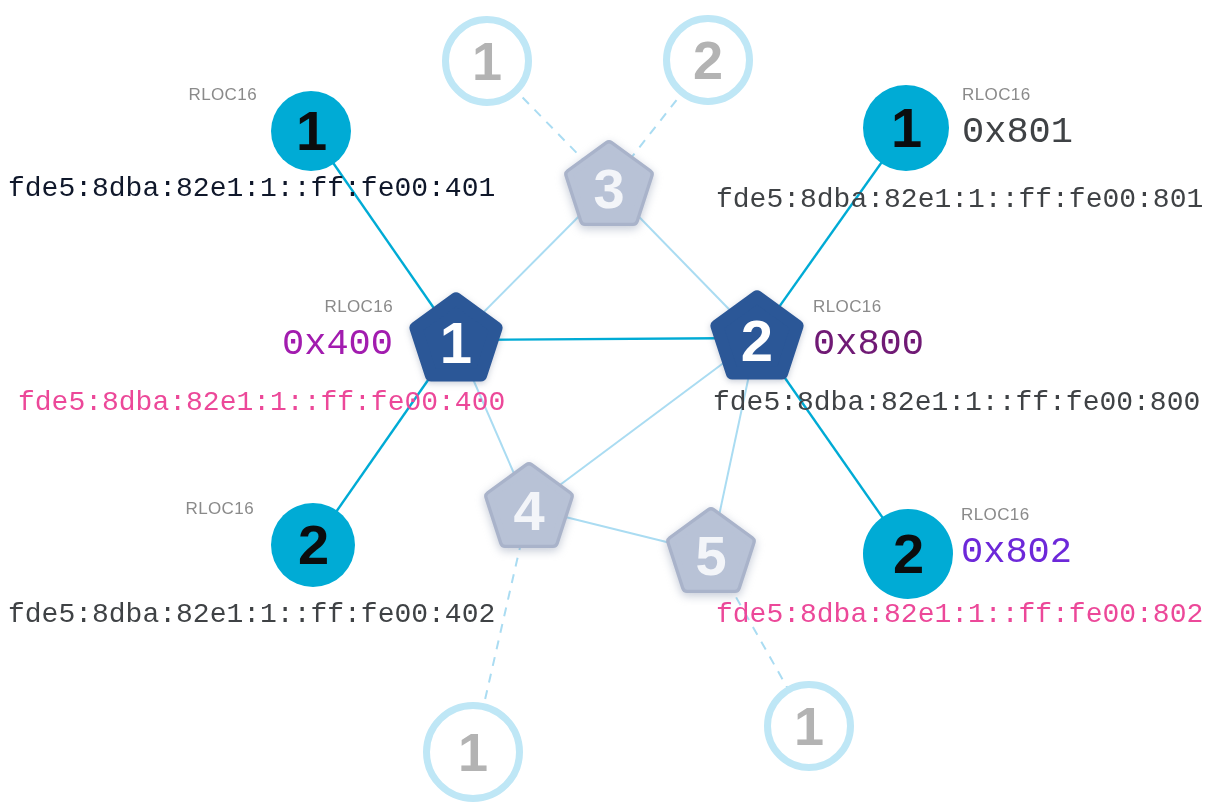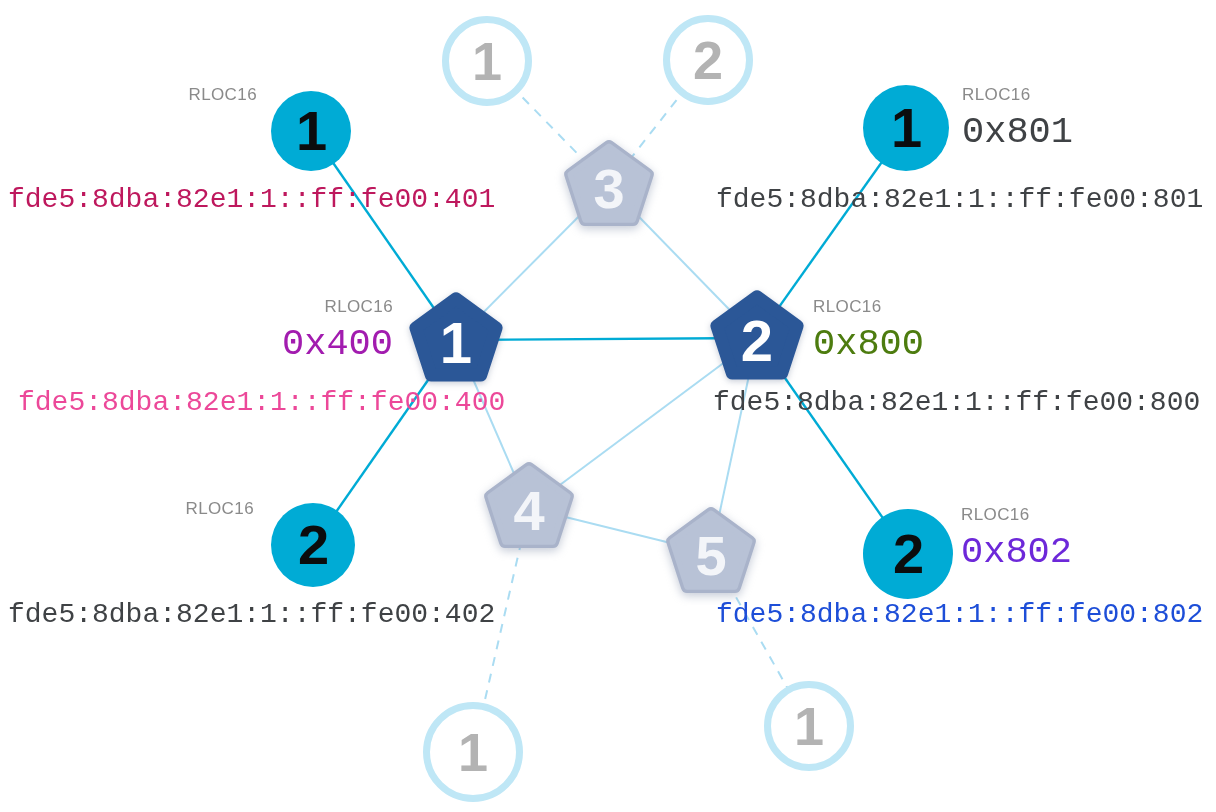--- a/index.html
+++ b/index.html
@@ -46,45 +46,45 @@
       <line x1="311" y1="131" x2="456" y2="340" stroke="#00abd5" stroke-width="2.4"></line>
       <line x1="313" y1="545" x2="456" y2="340" stroke="#00abd5" stroke-width="2.4"></line>
       <line x1="456" y1="340" x2="757" y2="338" stroke="#00abd5" stroke-width="2.4"></line>
       <line x1="906" y1="128" x2="757" y2="338" stroke="#00abd5" stroke-width="2.4"></line>
       <line x1="908" y1="554" x2="757" y2="338" stroke="#00abd5" stroke-width="2.4"></line>
     </svg>
   <div class="layer" id="labels-layer">
       <div class="rloc-block align-right" style="top: 86px; right: 959px;">
         <div class="rloc-title" style="color: rgb(138, 138, 138);">RLOC16</div>
       </div>
-      <div class="ipv6" style="color: #be185d; left: 8px; top: 185px;">fde5:8dba:82e1:1::ff:fe00:401</div>
+      <div class="ipv6" style="color: #0f172a; left: 8px; top: 174px;">fde5:8dba:82e1:1::ff:fe00:401</div>
       <div class="rloc-block align-right" style="top: 298px; right: 823px;">
         <div class="rloc-title" style="color: rgb(138, 138, 138);">RLOC16</div>
         <div class="rloc-val" style="color: #a21caf;">0x400</div>
       </div>
       <div class="ipv6" style="color: #ec4899; left: 18px; top: 388px;">fde5:8dba:82e1:1::ff:fe00:400</div>
       <div class="rloc-block align-right" style="top: 500px; right: 962px;">
         <div class="rloc-title" style="color: rgb(138, 138, 138);">RLOC16</div>
       </div>
       <div class="ipv6" style="color: rgb(63, 66, 69); left: 8px; top: 600px;">fde5:8dba:82e1:1::ff:fe00:402</div>
       <div class="rloc-block align-left" style="top: 86px; left: 962px;">
         <div class="rloc-title" style="color: rgb(138, 138, 138);">RLOC16</div>
         <div class="rloc-val" style="color: rgb(63, 66, 69);">0x801</div>
       </div>
       <div class="ipv6" style="color: rgb(63, 66, 69); left: 716px; top: 185px;">fde5:8dba:82e1:1::ff:fe00:801</div>
       <div class="rloc-block align-left" style="top: 298px; left: 813px;">
         <div class="rloc-title" style="color: rgb(138, 138, 138);">RLOC16</div>
-        <div class="rloc-val" style="color: #4d7c0f;">0x800</div>
+        <div class="rloc-val" style="color: #701a75;">0x800</div>
       </div>
       <div class="ipv6" style="color: rgb(63, 66, 69); left: 713px; top: 388px;">fde5:8dba:82e1:1::ff:fe00:800</div>
       <div class="rloc-block align-left" style="top: 506px; left: 961px;">
         <div class="rloc-title" style="color: rgb(138, 138, 138);">RLOC16</div>
         <div class="rloc-val" style="color: #6d28d9;">0x802</div>
       </div>
-      <div class="ipv6" style="color: #1d4ed8; left: 716px; top: 600px;">fde5:8dba:82e1:1::ff:fe00:802</div>
+      <div class="ipv6" style="color: #ec4899; left: 716px; top: 600px;">fde5:8dba:82e1:1::ff:fe00:802</div>
     </div>
   <div class="layer" id="nodes-layer">
       <div class="node circle child" style="left: 271px; top: 91px; width: 80px; height: 80px; background: rgb(0, 171, 213);">
         <span class="num" style="color: rgb(11, 12, 13);">1</span>
       </div>
       <div class="node circle child" style="left: 271px; top: 503px; width: 84px; height: 84px; background: rgb(0, 171, 213);">
         <span class="num" style="color: rgb(11, 12, 13);">2</span>
       </div>
       <div class="node circle child" style="left: 863px; top: 85px; width: 86px; height: 86px; background: rgb(0, 171, 213);">
         <span class="num" style="color: rgb(11, 12, 13);">1</span>

